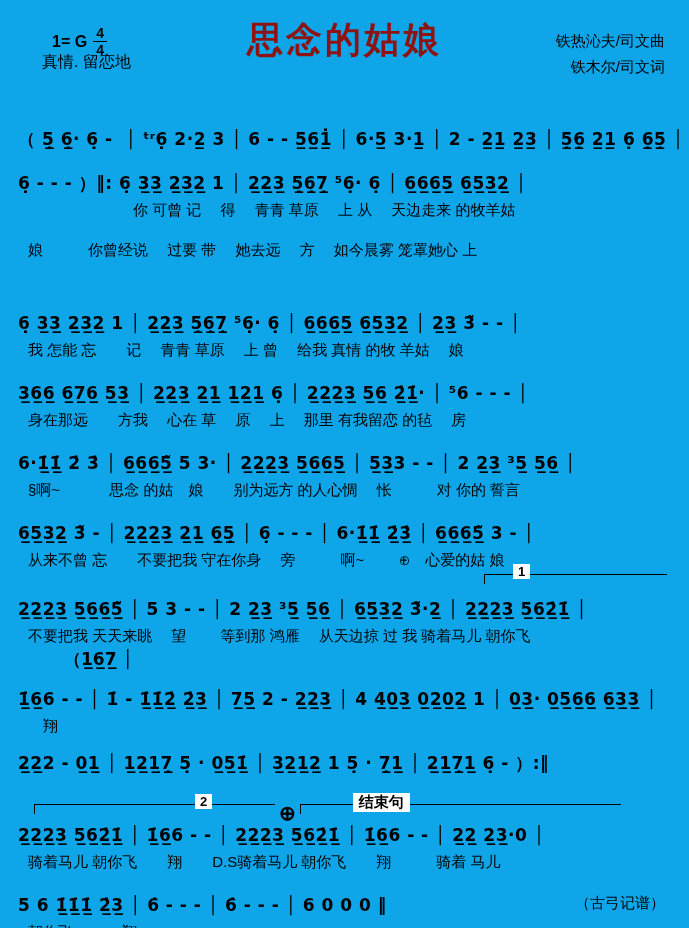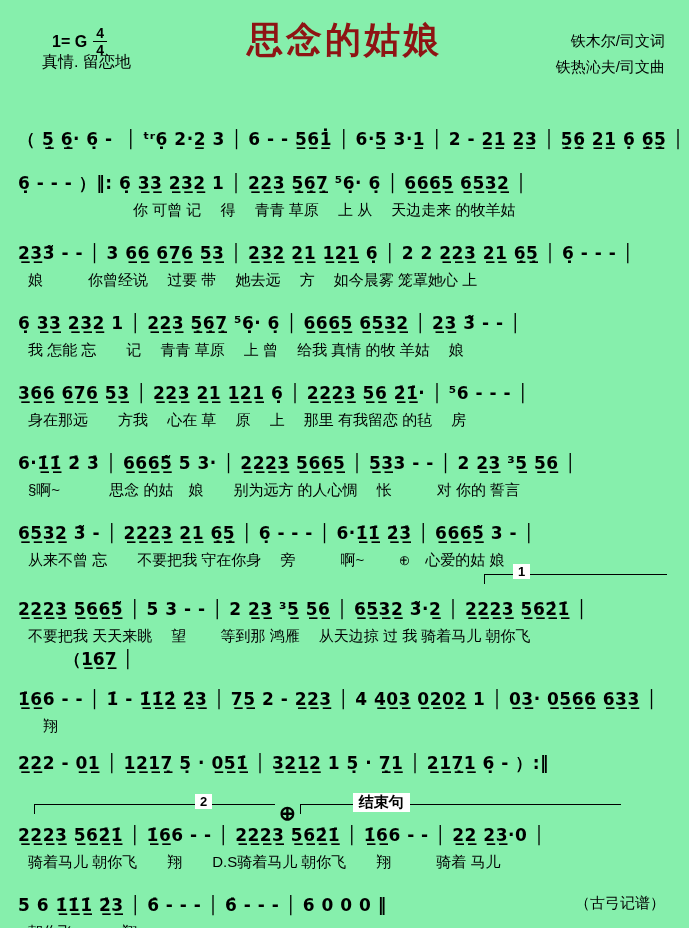--- a/index.html
+++ b/index.html
@@ -1,17 +1,17 @@
 <!DOCTYPE html>
 <html><head>
 <meta charset="utf-8">
 <style>
   html,body{margin:0;padding:0;background:#ffffff;}
   body{width:689px;height:928px;font-family:"Liberation Sans",sans-serif;color:#000;}
-  .sheet{position:relative;width:689px;height:928px;overflow:hidden;background:#86efac;}
+  .sheet{position:relative;width:689px;height:928px;overflow:hidden;background:#0ea5e9;}
 
   
   .header{position:relative;height:92px;}
   .key-block{position:absolute;left:52px;top:26px;font-weight:700;font-size:16px;display:flex;align-items:center;gap:6px;}
   .meter{display:inline-flex;flex-direction:column;align-items:center;line-height:1;font-size:14px;font-weight:700;}
   .meter .num{border-bottom:1.5px solid #000;padding:0 3px 1px;}
   .meter .den{padding-top:1px;}
   .expression{position:absolute;left:42px;top:52px;font-size:16px;}
   .title{position:absolute;left:0;right:0;top:16px;text-align:center;font-size:36px;font-weight:700;letter-spacing:3px;}
   .subtitle{position:absolute;left:0;right:0;top:56px;text-align:center;font-size:16px;}
@@ -51,38 +51,37 @@
     <div class="key-block">
       <span>1= G</span>
       <span class="meter">
         <span class="num">4</span>
         <span class="den">4</span>
       </span>
     </div>
     <div class="expression">真情. 留恋地</div>
     <div class="title" style="color:#8e1414">思念的姑娘</div>
     <div class="credits">
+      <div>铁热沁夫/司文曲</div>
       <div>铁木尔/司文词</div>
-      <div>铁热沁夫/司文曲</div>
     </div>
   </div>
 
   <div class="score">
 
     <div class="system h44">
       <div class="notation">（ 5̣̲ 6̣̲· 6̣ -  │ ᵗʳ6̣ 2·2̲ 3 │ 6 - - 5̲6̲1̲̇ │ 6·5̲ 3·1̲ │ 2 - 2̲1̲ 2̲3̲ │ 5̣̲6̣̲ 2̲1̲ 6̣ 6̣̲5̣̲ │</div>
     </div>
 
     <div class="system h70">
       <div class="notation">6̣ - - - ）‖: 6̣ 3̲3̲ 2̲3̲2̲ 1 │ 2̲2̲3̲ 5̣̲6̣̲7̣̲ ⁵6̣· 6̣ │ 6̲6̲6̲5̲ 6̲5̲3̲2̲ │</div>
       <div class="lyrics">　　　　　　　你 可曾 记　 得　 青青 草原　 上 从　 天边走来 的牧羊姑</div>
     </div>
 
     <div class="system h70">
-      <div class="notation">2̲3̲3̃ - - │ 3 6̲6̲ 6̲7̲6̲ 5̲3̲ │ 2̲3̲2̲ 2̲1̲ 1̲2̲1̲ 6̣ │ 2 2 2̲2̲3̲ 2̲1̲ 6̣̲5̣̲ │ 6̣ - - - │</div>
       <div class="lyrics">娘　　　你曾经说　 过要 带　 她去远　 方　 如今晨雾 笼罩她心 上</div>
     </div>
 
     <div class="system h70">
       <div class="notation">6̣ 3̲3̲ 2̲3̲2̲ 1 │ 2̲2̲3̲ 5̣̲6̣̲7̣̲ ⁵6̣· 6̣ │ 6̲6̲6̲5̲ 6̲5̲3̲2̲ │ 2̲3̲ 3̃ - - │</div>
       <div class="lyrics">我 怎能 忘　　记　 青青 草原　 上 曾　 给我 真情 的牧 羊姑　 娘</div>
     </div>
 
     <div class="system h70">
       <div class="notation">3̲6̲6̲ 6̲7̲6̲ 5̲3̲ │ 2̲2̲3̲ 2̲1̲ 1̲2̲1̲ 6̣ │ 2̲2̲2̲3̲ 5̲6̲ 2̲̇1̲̇· │ ⁵6 - - - │</div>

